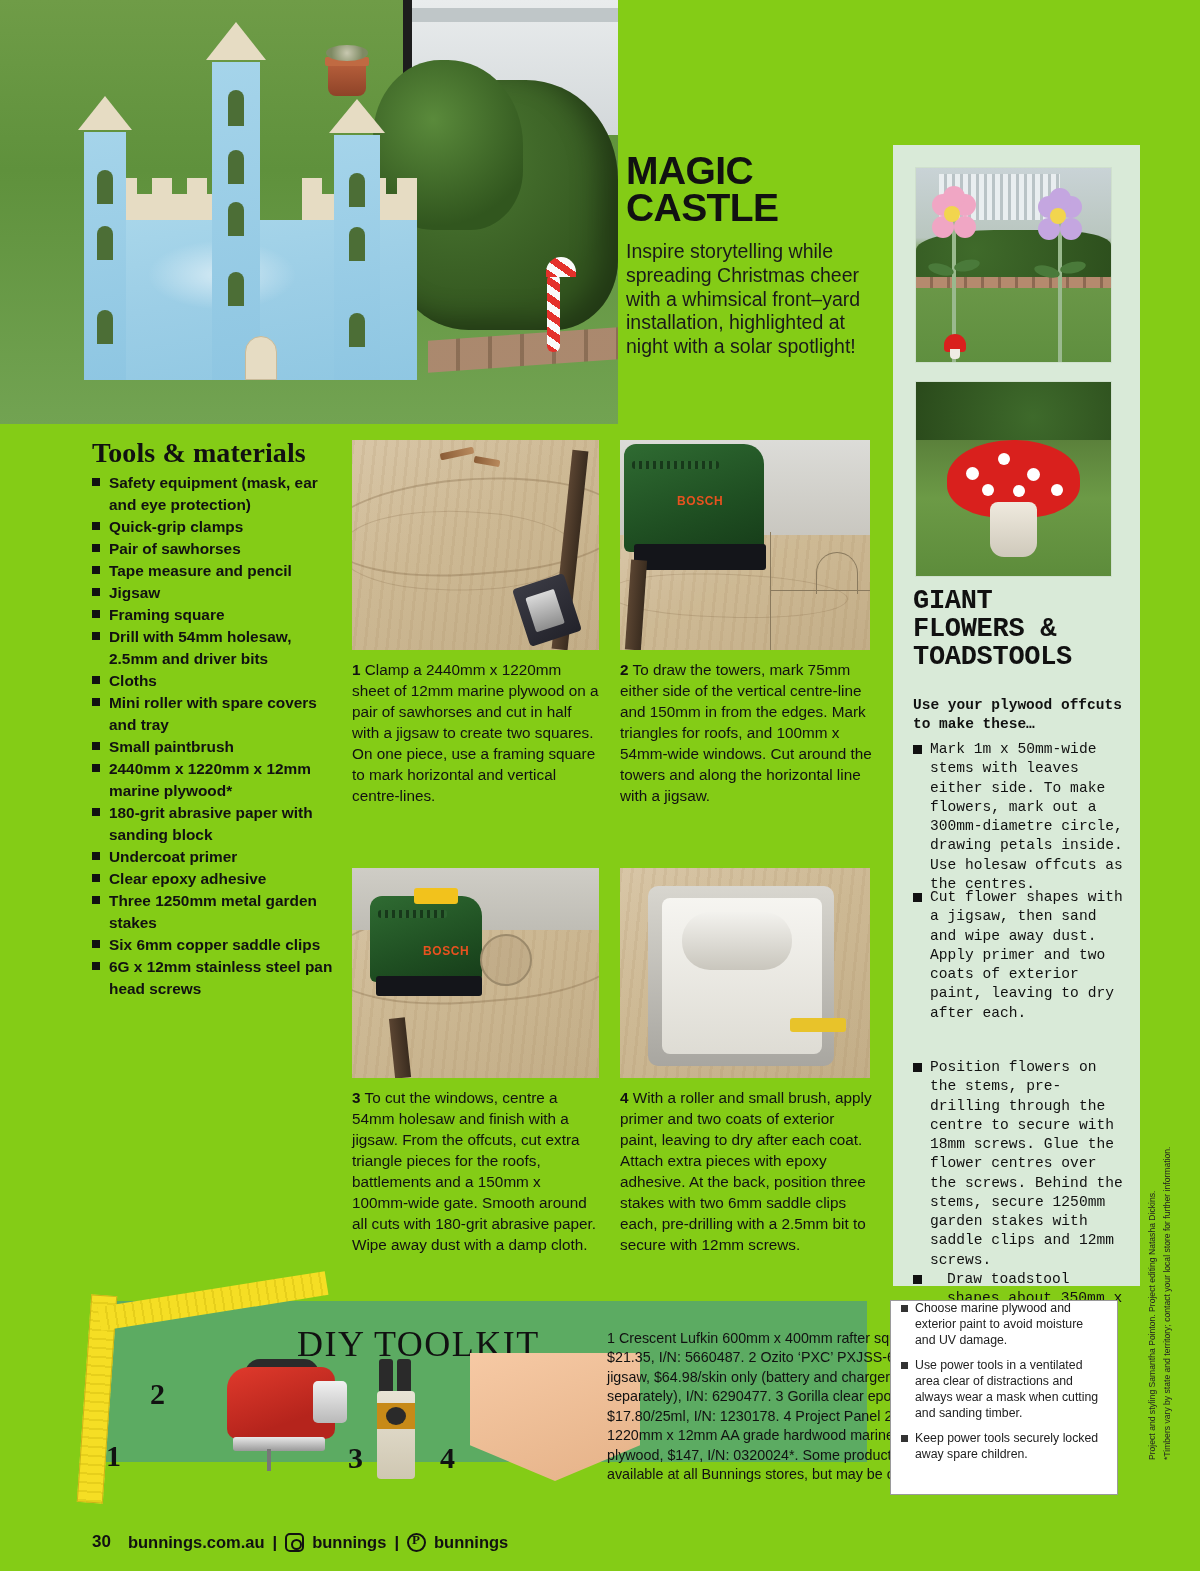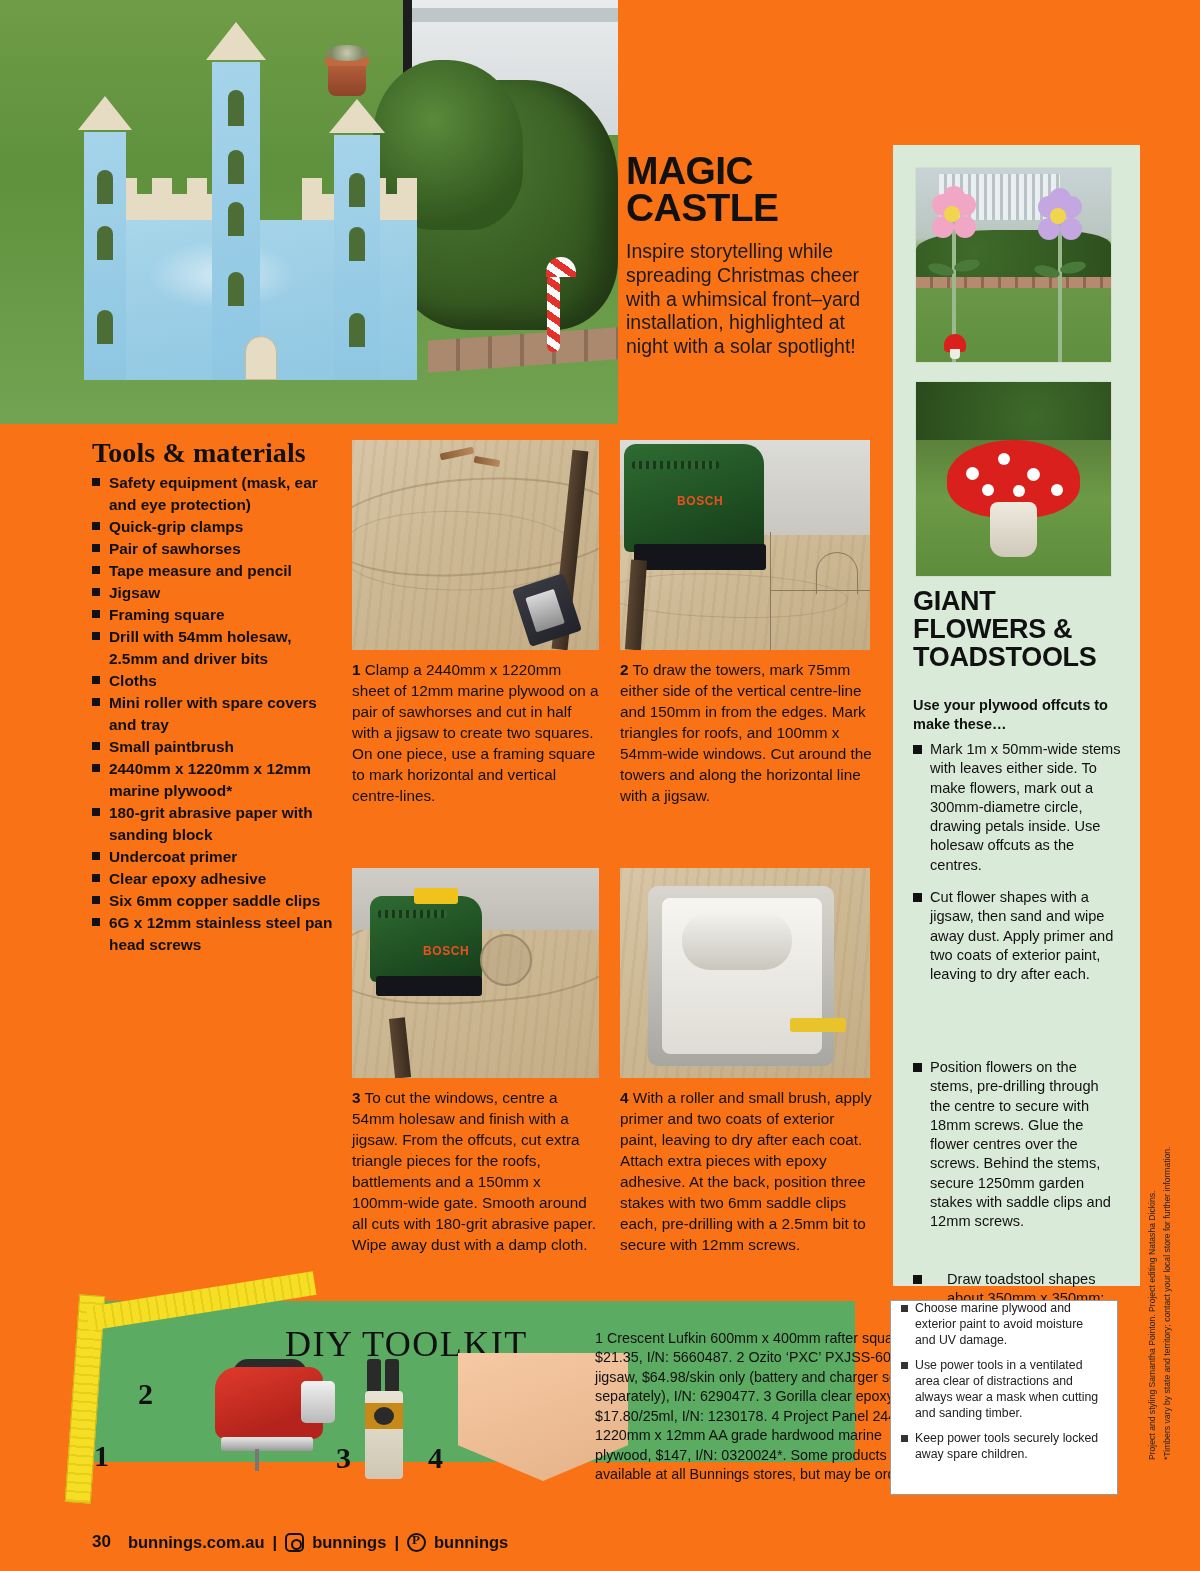--- a/index.html
+++ b/index.html
@@ -2,21 +2,21 @@
 <html><head>
 <meta charset="utf-8">
 <style>
   * { box-sizing: border-box; margin: 0; padding: 0; }
   html, body {
     width: 1200px; height: 1571px;
     background: #ffffff;
     font-family: "Liberation Sans", sans-serif;
     overflow: hidden;
   }
-  .page { position: relative; width: 1200px; height: 1571px; background:#f97316; }
+  .page { position: relative; width: 1200px; height: 1571px; background:#84cc16; }
 
   
   .hero {
     position: absolute; left: 0; top: 0; width: 618px; height: 424px;
     overflow: hidden;
     background: linear-gradient(180deg,#6f9c47 0%, #5f913c 40%, #72a352 100%);
   }
   .hero .house {
     position:absolute; right:0; top:0; width:215px; height:135px;
     background: linear-gradient(180deg,#e9eced 0%,#d3d8da 100%);
@@ -115,21 +115,21 @@
   .clamp:after{content:"";position:absolute;left:10px;top:12px;width:30px;height:36px;background:linear-gradient(180deg,#d9d9d9,#8d8d8d);border-radius:2px;}
   .horse{position:absolute;width:16px;background:linear-gradient(90deg,#5b4532,#3a2c1f);}
   .bosch{position:absolute;background:linear-gradient(160deg,#2f6b32 0%,#1f4f22 60%,#163c19 100%);border-radius:12px 20px 6px 6px;}
   .bosch .lbl{position:absolute;left:9px;top:46%;font-size:12px;font-weight:bold;color:#e8521f;letter-spacing:.6px;font-family:"Liberation Sans",sans-serif;padding-left:44px;}
   .bosch .vent{position:absolute;left:8px;top:16%;width:62%;height:8px;background:repeating-linear-gradient(90deg,#17381a 0 3px,#2d6430 3px 7px);border-radius:3px;}
   .shoe{position:absolute;background:#14151a;border-radius:3px;}
   .roller{position:absolute;background:linear-gradient(180deg,#f3f2ee,#c9c6bd);border-radius:10px;}
   .tray{position:absolute;background:linear-gradient(180deg,#d8d6cf,#a8a6a0);border-radius:6px;}
 
   
-  .side{position:absolute;left:893px;top:145px;width:247px;height:1141px;background:#d9ead8;}
+  .side{position:absolute;left:893px;top:145px;width:247px;height:1141px;background:#d9ead8;font-family:Liberation Mono, monospace;}
   .side .img{position:absolute;left:22px;width:197px;height:196px;overflow:hidden;border:1px solid #cfe0cd;}
   .side .img.a{top:22px;}
   .side .img.b{top:236px;}
   .side h2{position:absolute;left:20px;top:443px;width:215px;font-size:27px;font-weight:bold;line-height:1.03;letter-spacing:-.3px;color:#111;}
   .side .lead{position:absolute;left:20px;top:551px;width:210px;font-size:14.5px;font-weight:bold;line-height:1.3;color:#111;}
   .side .bl{position:absolute;left:20px;width:210px;font-size:14.6px;line-height:1.32;color:#111;}
   .side .bl:before{content:"";position:absolute;left:0;top:5px;width:9px;height:9px;background:#111;}
   .side .bl span{display:block;padding-left:17px;}
   .b1{top:595px;} .b2{top:743px;} .b3{top:913px;} .b4{top:1125px;}
   .diamond{display:inline-block;width:11px;height:11px;background:#4fa15c;transform:rotate(45deg);margin-left:4px;vertical-align:-1px;}
@@ -146,21 +146,21 @@
   .leaf{position:absolute;width:26px;height:11px;background:#4a7a3a;border-radius:50%;}
   .toad-s{position:absolute;width:22px;height:18px;background:#d9201d;border-radius:12px 12px 4px 4px;}
   .toad-s:after{content:"";position:absolute;left:6px;top:15px;width:10px;height:10px;background:#efece4;border-radius:0 0 4px 4px;}
   .tphoto{position:absolute;inset:0;background:linear-gradient(180deg,#8a9b7e 0%,#567a38 22%,#6c9a46 60%,#5d8c3b 100%);}
   .tphoto .tbush{position:absolute;left:0;top:0;width:100%;height:30%;background:radial-gradient(circle at 60% 60%,#3e6a2b,#2a4a1b);}
   .tcap{position:absolute;left:16%;top:30%;width:68%;height:40%;background:#d9201d;border-radius:50% 50% 42% 42%;}
   .tcap b{position:absolute;background:#fff;border-radius:50%;display:block;}
   .tstem{position:absolute;left:38%;top:62%;width:24%;height:28%;background:linear-gradient(180deg,#efeade,#cfc9bb);border-radius:8px 8px 14px 14px;}
 
   
-  .toolkit{position:absolute;left:80px;top:1301px;width:775px;height:161px;background:#5cab62;}
+  .toolkit{position:absolute;left:92px;top:1301px;width:775px;height:161px;background:#5cab62;}
   .tk-title{position:absolute;left:205px;top:22px;font-family:"Liberation Serif",serif;font-size:36px;letter-spacing:1.5px;color:#111;}
   .tape{position:absolute;left:-8px;top:-6px;width:26px;height:208px;background:repeating-linear-gradient(180deg,#f5de24 0 7px,#e6cf1b 7px 9px);transform:rotate(4deg);box-shadow:0 0 0 1px #c9b418 inset;}
   .tape2{position:absolute;left:6px;top:-12px;width:230px;height:24px;background:repeating-linear-gradient(90deg,#f5de24 0 7px,#e6cf1b 7px 9px);transform:rotate(-9deg);}
   .tk-n{position:absolute;font-family:"Liberation Serif",serif;font-size:30px;font-weight:bold;color:#111;}
   .jig{position:absolute;left:135px;top:62px;width:125px;height:110px;}
   .jig .body{position:absolute;left:0;top:4px;width:108px;height:72px;background:linear-gradient(160deg,#e03a2c 0%,#b5241c 70%);border-radius:22px 14px 10px 10px;}
   .jig .handle{position:absolute;left:18px;top:-4px;width:74px;height:30px;background:#2b2b2b;border-radius:16px;}
   .jig .batt{position:absolute;left:86px;top:18px;width:34px;height:42px;background:linear-gradient(180deg,#f1f1f1,#b9b9b9);border-radius:5px;}
   .jig .base{position:absolute;left:6px;top:74px;width:92px;height:14px;background:linear-gradient(180deg,#e8e8e8,#9a9a9a);border-radius:3px;}
   .jig .blade{position:absolute;left:40px;top:86px;width:4px;height:22px;background:#777;}
@@ -265,20 +265,21 @@
       <li>Jigsaw</li>
       <li>Framing square</li>
       <li>Drill with 54mm holesaw, 2.5mm and driver bits</li>
       <li>Cloths</li>
       <li>Mini roller with spare covers and tray</li>
       <li>Small paintbrush</li>
       <li>2440mm x 1220mm x 12mm marine plywood*</li>
       <li>180-grit abrasive paper with sanding block</li>
       <li>Undercoat primer</li>
       <li>Clear epoxy adhesive</li>
+      <li>Three 1250mm metal garden stakes</li>
       <li>Six 6mm copper saddle clips</li>
       <li>6G x 12mm stainless steel pan head screws</li>
     </ul>
   </div>
 
   <div class="step s1">
     <div class="ph">
       <div class="ply">
           <div class="grain"></div>
           <div class="grain2"></div>

